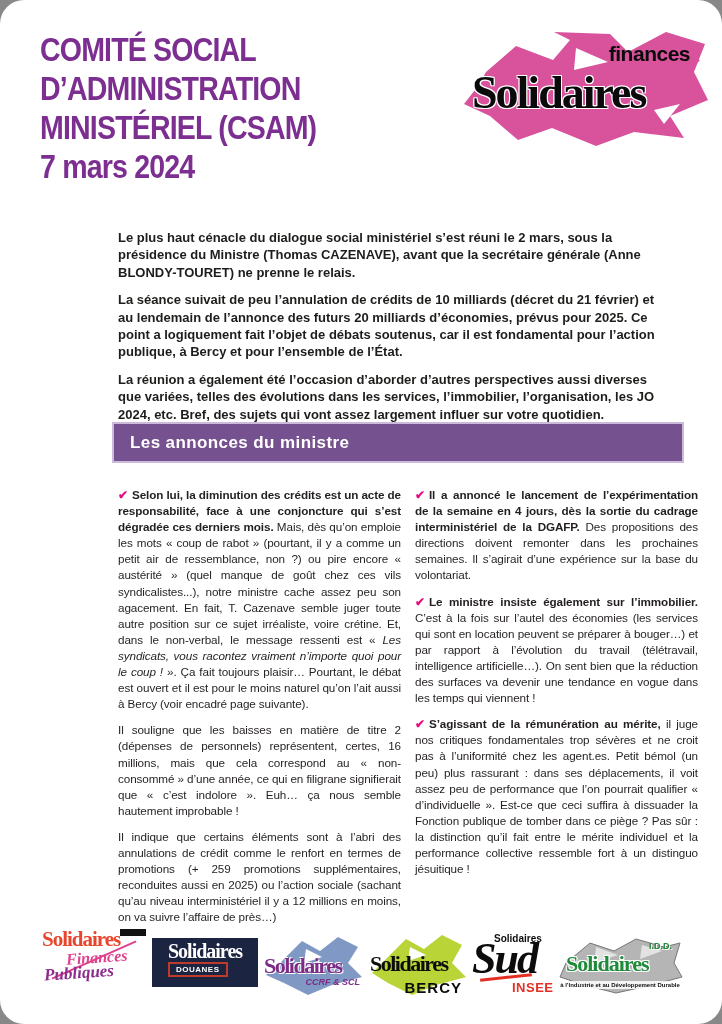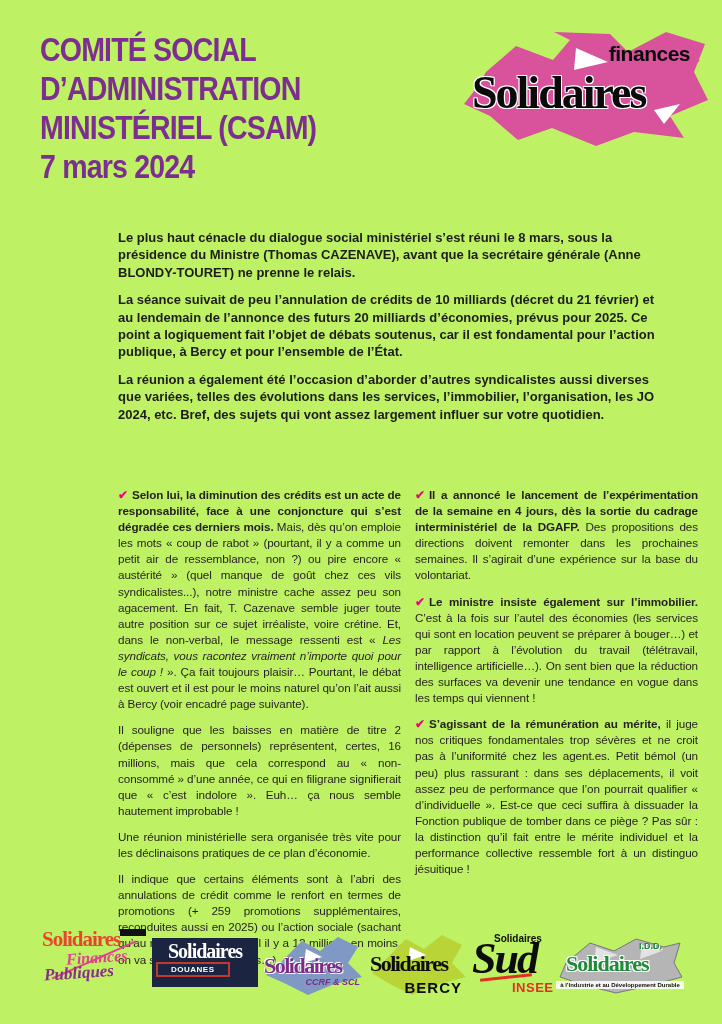--- a/index.html
+++ b/index.html
@@ -19,21 +19,21 @@
     --bercy-green:#b8d437;
     --insee-red:#e43024;
     --idd-green:#1f8a3a;
     --idd-gray:#b5b5b5;
   }
   *{box-sizing:border-box;margin:0;padding:0;}
   html,body{background:#888;}
   body{font-family:"Liberation Sans",sans-serif;}
   .page{
     position:relative;width:722px;height:1024px;margin:0 auto;
-    background:#bef264;overflow:hidden;
+    background:#ffffff;overflow:hidden;border-radius:24px;
   }
   
   .doc-title{
     position:absolute;left:40px;top:30px;
     color:var(--title-purple);
     font-weight:bold;font-size:34px;line-height:39px;
     letter-spacing:-1px;
     transform:scaleX(.84);transform-origin:left top;
     white-space:nowrap;
   }
@@ -86,23 +86,23 @@
     font-size:16px;color:var(--fp-pink);margin-left:24px;line-height:15px;transform:rotate(-4deg);}
   .fp .l3{font-family:"Liberation Serif",serif;font-style:italic;font-weight:bold;
     font-size:17px;color:var(--fp-purple);margin-left:2px;line-height:16px;transform:rotate(-4deg);}
   .fp .swoosh{position:absolute;left:6px;top:30px;width:92px;height:2px;
     background:var(--fp-pink);transform:rotate(-24deg);}
   
   .douanes{width:106px;height:49px;background:var(--douanes-navy);margin-top:9px;
     display:flex;flex-direction:column;align-items:center;}
   .douanes .sol{font-family:"Liberation Serif",serif;font-weight:bold;font-size:20px;
     color:#fff;letter-spacing:-1px;line-height:26px;}
-  .douanes .sub{align-self:flex-start;margin-left:4px;margin-top:-2px;
+  .douanes .sub{align-self:flex-start;margin-left:16px;margin-top:-2px;
     border:2px solid var(--douanes-red);background:var(--douanes-navy);
-    color:#fff;font-weight:bold;font-size:8px;padding:1px 13px;letter-spacing:.5px;}
+    color:#fff;font-weight:bold;font-size:8px;padding:1px 6px;letter-spacing:.5px;}
   
   .ccrf{width:102px;height:66px;margin-top:4px;}
   .ccrf svg,.bercy svg,.idd svg{position:absolute;left:0;top:0;}
   .ccrf .sol{position:absolute;left:2px;top:20px;font-family:"Liberation Serif",serif;
     font-weight:bold;font-size:22px;color:var(--ccrf-purple);letter-spacing:-1.5px;
     text-shadow:1px 1px 0 #fff,-1px -1px 0 #fff;}
   .ccrf .sub{position:absolute;right:4px;top:44px;font-style:italic;font-weight:bold;
     font-size:9px;color:var(--ccrf-purple);text-align:right;}
   
   .bercy{width:100px;height:66px;margin-top:4px;}
@@ -117,21 +117,21 @@
     font-size:44px;line-height:30px;color:#0c0c0c;letter-spacing:-2px;}
   .insee .bar{width:52px;height:3px;background:var(--insee-red);transform:rotate(-6deg);
     margin:2px 0 1px 8px;}
   .insee .sub{font-weight:bold;font-size:13px;color:var(--insee-red);margin-left:40px;
     letter-spacing:.5px;}
   
   .idd{width:128px;height:62px;margin-top:8px;}
   .idd .sol{position:absolute;left:10px;top:14px;font-family:"Liberation Serif",serif;
     font-weight:bold;font-size:22px;color:var(--idd-green);letter-spacing:-1px;
     text-shadow:1px 1px 0 #fff,-1px -1px 0 #fff,1px -1px 0 #fff,-1px 1px 0 #fff;}
-  .idd .iddtag{position:absolute;right:22px;top:4px;font-weight:bold;font-size:9px;
+  .idd .iddtag{position:absolute;right:12px;top:4px;font-weight:bold;font-size:9px;
     color:var(--idd-green);text-shadow:1px 1px 0 #fff;}
   .idd .sub{position:absolute;left:0;top:44px;width:100%;text-align:center;
     font-weight:bold;font-size:6px;color:#111;background:rgba(255,255,255,.85);
     padding:1px 0;}
 </style>
 </head>
 <body>
 
 <div class="page">
 
@@ -147,31 +147,33 @@
       <path fill="#d8529c" d="M28 52 L58 26 L95 40 L112 20 L96 12 L152 14 L170 32 L208 12 L247 24 L236 52 L250 80 L212 96 L226 118 L176 112 L138 126 L94 108 L60 120 L32 96 L6 84 L20 66 Z"></path>
       <path fill="#ffffff" d="M118 28 L150 42 L116 50 Z"></path>
       <path fill="#ffffff" d="M196 90 L222 84 L206 104 Z"></path>
       <path fill="#d8529c" d="M214 34 L242 40 L228 56 Z"></path>
     </svg>
     <span class="fin">finances</span>
     <span class="sol">Solidaires</span>
   </div>
 
   <section class="intro">
-    <p>Le plus haut cénacle du dialogue social ministériel s’est réuni le 8 mars, sous la présidence du Ministre (Thomas CAZENAVE), avant que la secrétaire générale (Anne BLONDY-TOURET) ne prenne le relais.</p>
+    <p>Le plus haut cénacle du dialogue social ministériel s’est réuni le 2 mars, sous la présidence du Ministre (Thomas CAZENAVE), avant que la secrétaire générale (Anne BLONDY-TOURET) ne prenne le relais.</p>
     <p>La séance suivait de peu l’annulation de crédits de 10 milliards (décret du 21 février) et au lendemain de l’annonce des futurs 20 milliards d’économies, prévus pour 2025. Ce point a logiquement fait l’objet de débats soutenus, car il est fondamental pour l’action publique, à Bercy et pour l’ensemble de l’État.</p>
-    <p>La réunion a également été l’occasion d’aborder d’autres syndicalistes aussi diverses que variées, telles des évolutions dans les services, l’immobilier, l’organisation, les JO 2024, etc. Bref, des sujets qui vont assez largement influer sur votre quotidien.</p>
+    <p>La réunion a également été l’occasion d’aborder d’autres perspectives aussi diverses que variées, telles des évolutions dans les services, l’immobilier, l’organisation, les JO 2024, etc. Bref, des sujets qui vont assez largement influer sur votre quotidien.</p>
   </section>
 
+  <div class="banner">
+    <span>Les annonces du ministre</span>
+  </div>
 
   <div class="columns">
     <div class="col">
       <p><span class="check">✔</span><b>Selon lui, la diminution des crédits est un acte de responsabilité, face à une conjoncture qui s’est dégradée ces derniers mois. </b><span>Mais, dès qu’on emploie les mots « coup de rabot » (pourtant, il y a comme un petit air de ressemblance, non ?) ou pire encore « austérité » (quel manque de goût chez ces vils syndicalistes...), notre ministre cache assez peu son agacement. En fait, T. Cazenave semble juger toute autre position sur ce sujet irréaliste, voire crétine. Et, dans le non-verbal, le message ressenti est « </span><i>Les syndicats, vous racontez vraiment n’importe quoi pour le coup !</i><span> ». Ça fait toujours plaisir… Pourtant, le débat est ouvert et il est pour le moins naturel qu’on l’ait aussi à Bercy (voir encadré page suivante).</span></p>
       <p><span>Il souligne que les baisses en matière de titre 2 (dépenses de personnels) représentent, certes, 16 millions, mais que cela correspond au « non-consommé » d’une année, ce qui en filigrane signifierait que « c’est indolore ». Euh… ça nous semble hautement improbable !</span></p>
-      <p><span>Une réunion ministérielle sera organisée très vite pour les déclinaisons pratiques de ce plan d’économie.</span></p>
       <p><span>Il indique que certains éléments sont à l’abri des annulations de crédit comme le renfort en termes de promotions (+ 259 promotions supplémentaires, reconduites aussi en 2025) ou l’action sociale (sachant qu’au niveau interministériel il y a 12 millions en moins, on va suivre l’affaire de près…)</span></p>
     </div>
     <div class="col">
       <p><span class="check">✔</span><b>Il a annoncé le lancement de l’expérimentation de la semaine en 4 jours, dès la sortie du cadrage interministériel de la DGAFP. </b><span>Des propositions des directions doivent remonter dans les prochaines semaines. Il s’agirait d’une expérience sur la base du volontariat.</span></p>
       <p><span class="check">✔</span><b>Le ministre insiste également sur l’immobilier. </b><span>C’est à la fois sur l’autel des économies (les services qui sont en location peuvent se préparer à bouger…) et par rapport à l’évolution du travail (télétravail, intelligence artificielle…). On sent bien que la réduction des surfaces va devenir une tendance en vogue dans les temps qui viennent !</span></p>
       <p><span class="check">✔</span><b>S’agissant de la rémunération au mérite, </b><span>il juge nos critiques fondamentales trop sévères et ne croit pas à l’uniformité chez les agent.es. Petit bémol (un peu) plus rassurant : dans ses déplacements, il voit assez peu de performance que l’on pourrait qualifier « d’individuelle ». Est-ce que ceci suffira à dissuader la Fonction publique de tomber dans ce piège ? Pas sûr : la distinction qu’il fait entre le mérite individuel et la performance collective ressemble fort à un distinguo jésuitique !</span></p>
     </div>
   </div>
 
   <footer class="footer-logos">

